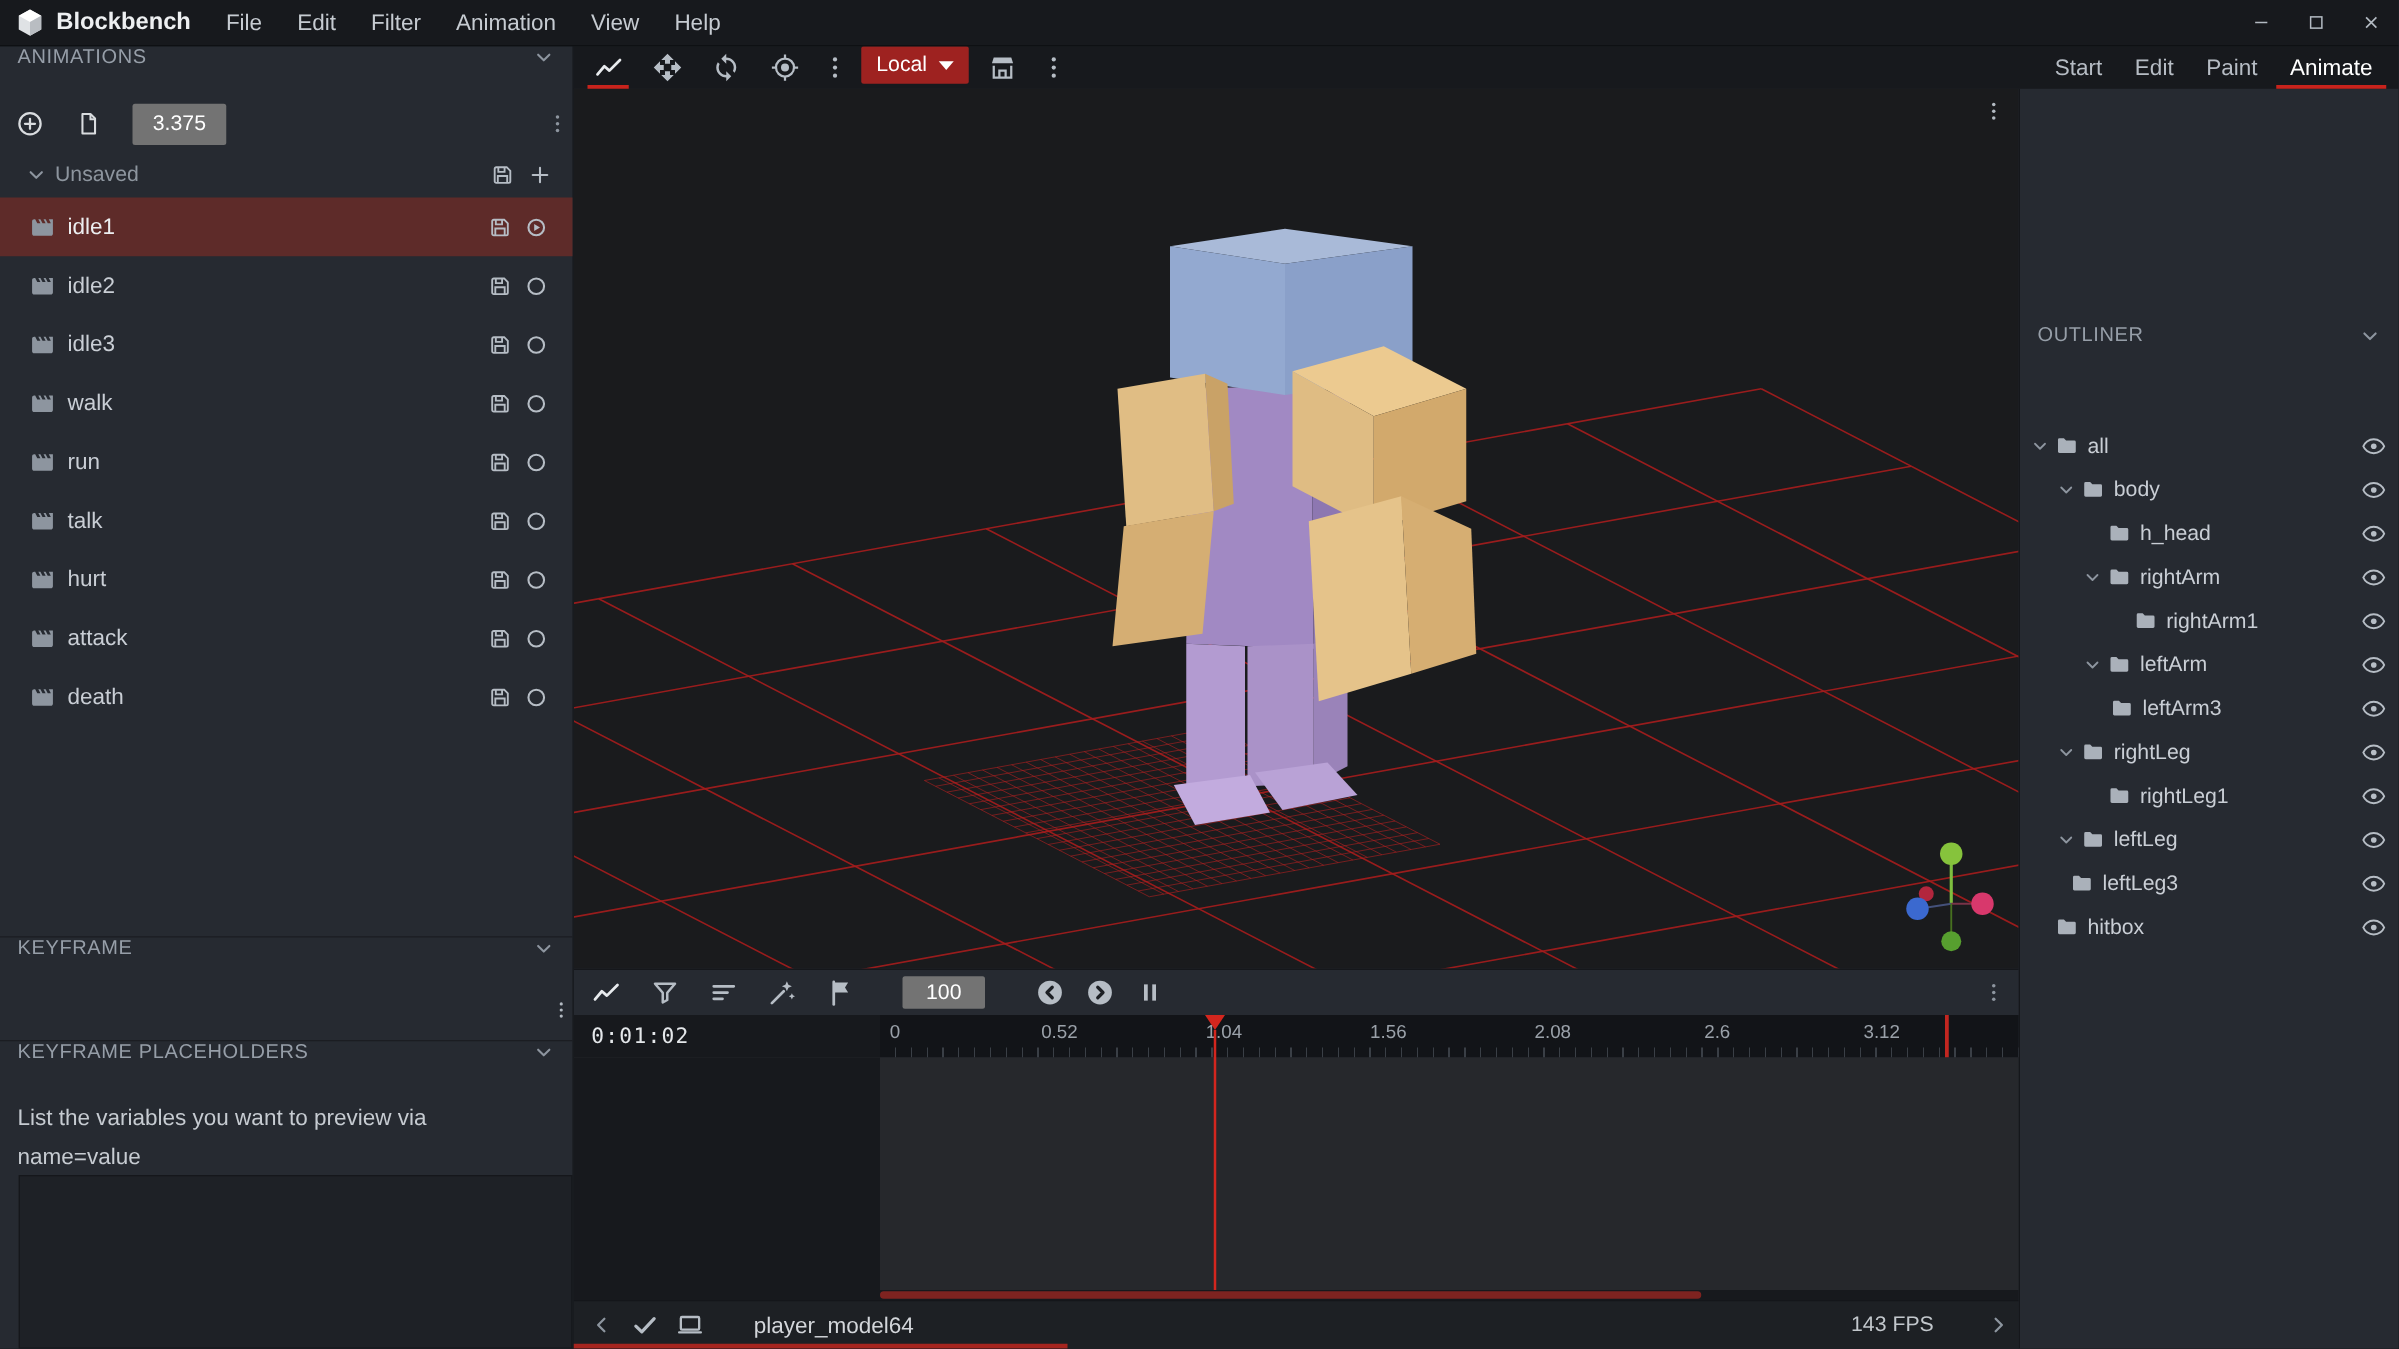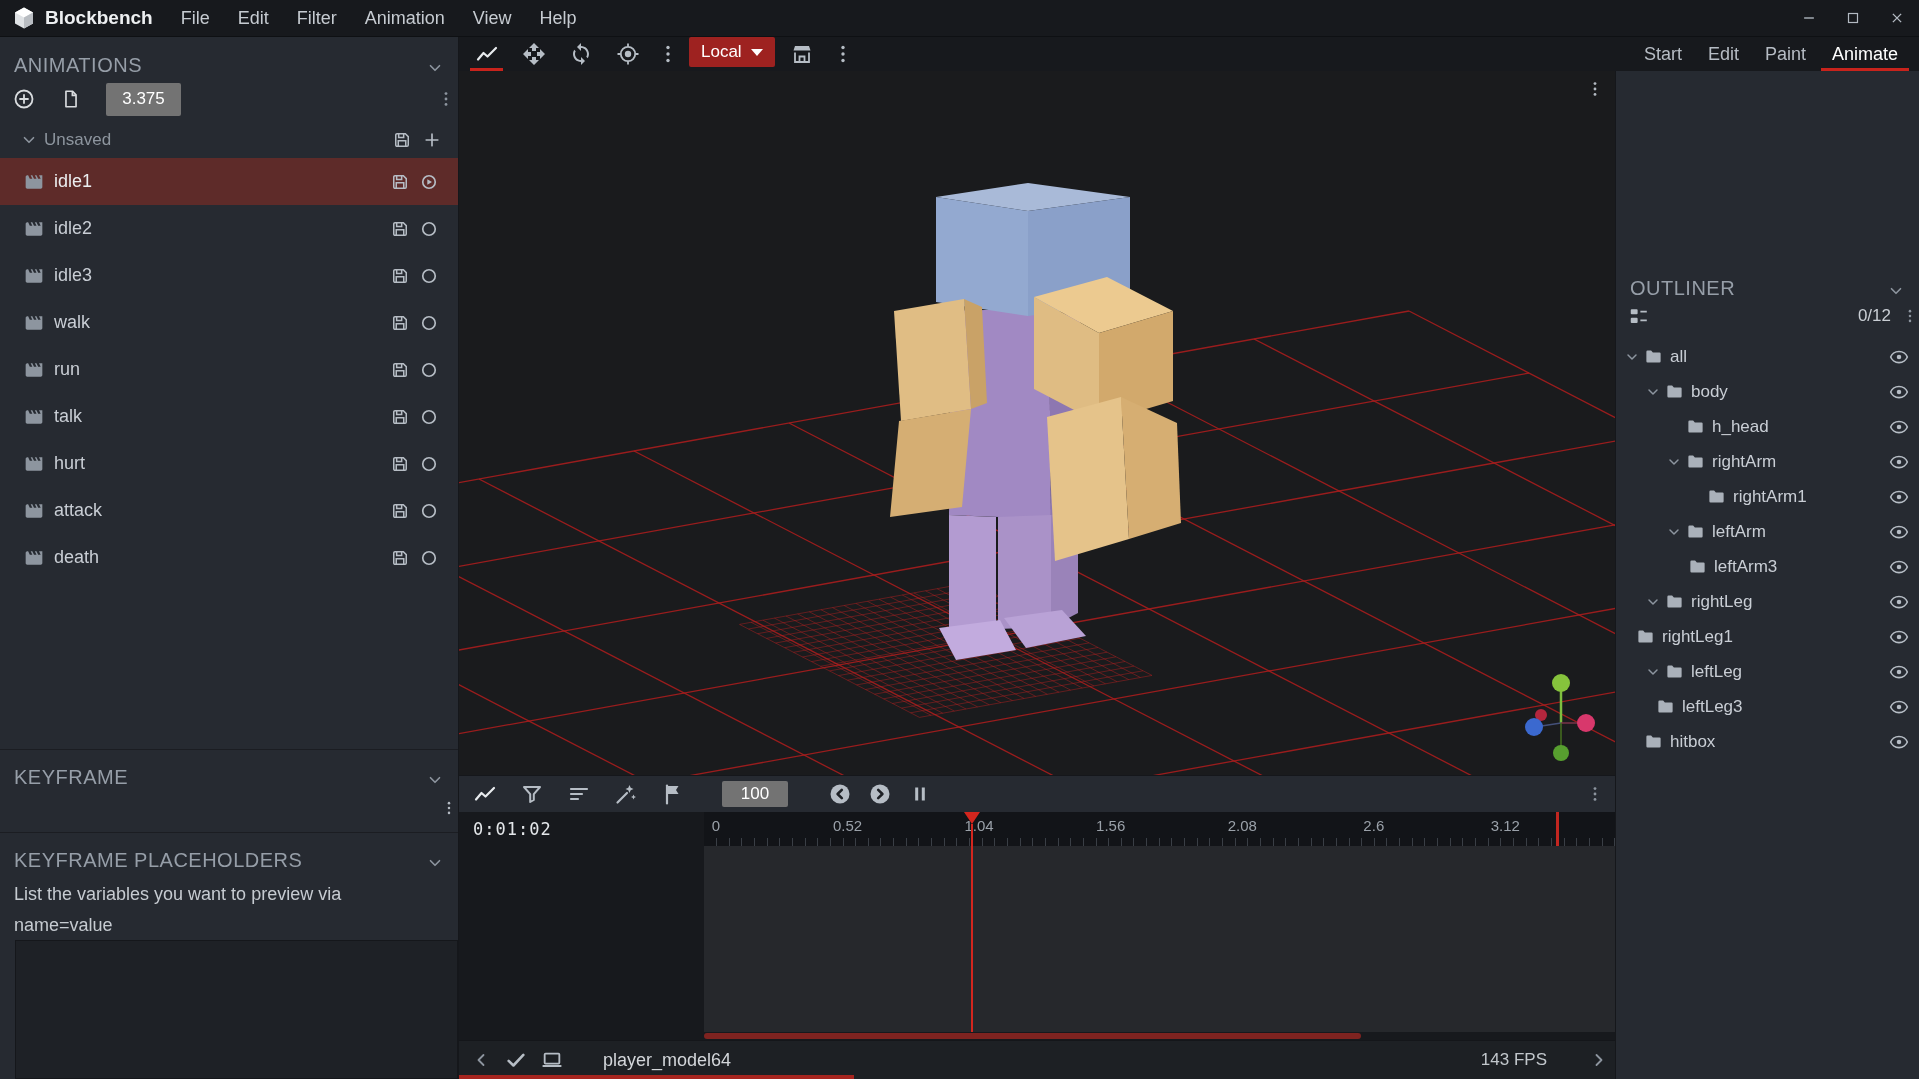--- a/index.html
+++ b/index.html
@@ -19,21 +19,21 @@
   
   .titlebar{position:absolute;left:0;top:0;width:1919px;height:37px;background:#17191d;display:flex;align-items:center;padding-left:12px;z-index:6;border-bottom:1px solid #0e1013}
   .app-name{font-size:19px;font-weight:bold;color:#edeff1;margin-left:9px}
   .menu-bar{display:flex;margin-left:14px;height:100%}
   .menu-item{padding:0 14px;font-size:18px;color:#c6cbd1;display:flex;align-items:center}
   .window-controls{display:flex;height:100%;margin-left:auto}
   .wc-btn{width:44px;height:100%;display:flex;align-items:center;justify-content:center;color:#ced2d6}
 
   
   .left-sidebar{position:absolute;left:0;top:37px;width:459px;bottom:0;background:#262a31;border-right:1px solid #15171b;z-index:4}
-  .panel-header{position:absolute;left:0;width:100%;height:40px;display:flex;align-items:flex-end;padding:0 14px;color:#969ea8;font-size:20px;letter-spacing:.5px}
+  .panel-header{position:absolute;left:0;width:100%;height:40px;display:flex;align-items:flex-start;padding:0 14px;color:#969ea8;font-size:16px;letter-spacing:.5px}
   #animations-header{top:0}
   #keyframe-header{top:712px;border-top:1px solid #1b1d22}
   #vp-header{top:795px;border-top:1px solid #1b1d22}
   .anim-toolbar{position:absolute;top:39px;left:0;width:100%;height:46px;display:flex;align-items:center;padding:0 2px 0 12px}
   .anim-toolbar .gap{width:24px}
   .chip{background:#737373;color:#fff;font-size:17px;display:flex;align-items:center;justify-content:center;border-radius:2px;height:33px}
   #length-chip{width:75px;margin-left:24px}
   .group-row{position:absolute;top:85px;left:0;width:100%;height:36px;display:flex;align-items:center;padding:0 16px 0 10px;color:#8d959e;font-size:17px}
   .group-row .lbl{margin-left:6px}
   .group-row .ic{margin-left:10px}
@@ -697,30 +697,20 @@
   <div class="bottom-red"></div>
 
   <div class="right-sidebar">
     <div class="panel-header" id="outliner-header">
       <span>OUTLINER</span>
       <span class="spacer"></span>
       <svg class="ic t18 faint">
           <use href="#i-chevron-down"></use>
         </svg>
     </div>
-    <div class="outliner-toolbar">
-      <svg class="ic t22 dim">
-          <use href="#i-hier"></use>
-        </svg>
-      <span class="spacer"></span>
-      <span class="outliner-count">0/12</span>
-      <svg class="ic t18 faint">
-          <use href="#i-kebab"></use>
-        </svg>
-    </div>
     <div class="outliner-tree">
   <div class="tree-row" style="padding-left:8px">
     <svg class="ic chev">
             <use href="#i-chevron-down"></use>
           </svg>
     <svg class="ic folder">
             <use href="#i-folder"></use>
           </svg>
     <span class="tree-name">all</span>
     <span class="spacer"></span>
@@ -806,21 +796,21 @@
           </svg>
     <svg class="ic folder">
             <use href="#i-folder"></use>
           </svg>
     <span class="tree-name">rightLeg</span>
     <span class="spacer"></span>
     <svg class="ic eye">
             <use href="#i-eye"></use>
           </svg>
   </div>
-  <div class="tree-row" style="">
+  <div class="tree-row" style="padding-left:50px">
     <span class="chev-spacer"></span>
     <svg class="ic folder">
             <use href="#i-folder"></use>
           </svg>
     <span class="tree-name">rightLeg1</span>
     <span class="spacer"></span>
     <svg class="ic eye">
             <use href="#i-eye"></use>
           </svg>
   </div>

